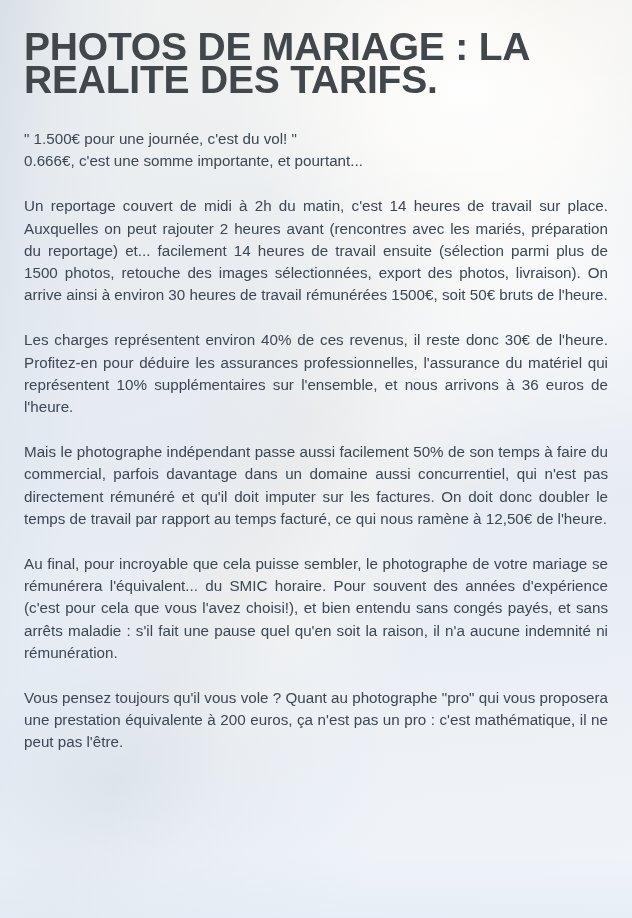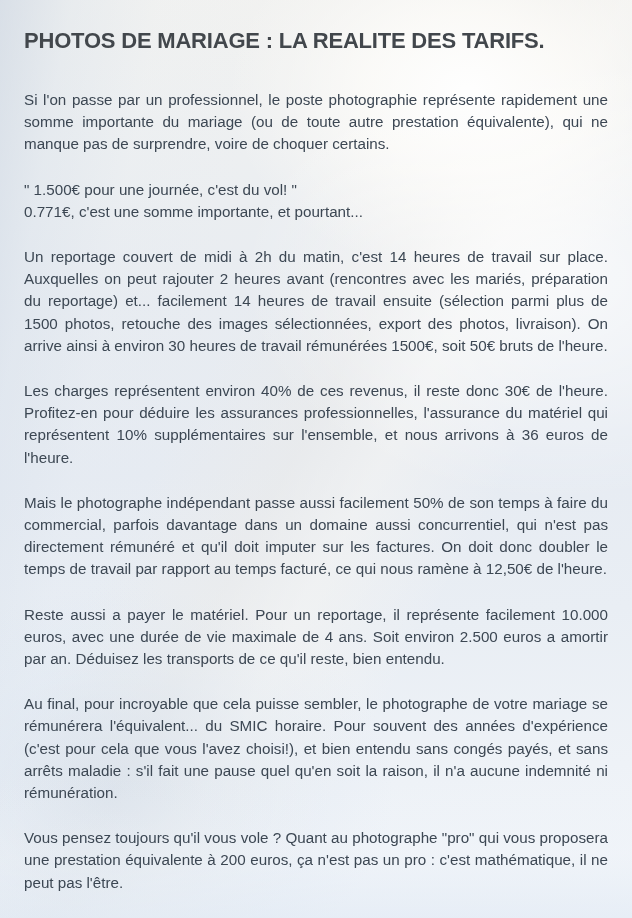--- a/index.html
+++ b/index.html
@@ -106,22 +106,22 @@
   .content {
     position: relative;
     z-index: 2;
     padding: 0 24px;
     box-sizing: border-box;
     width: 632px;
   }
 
   .article-title {
     margin: 0;
-    padding-top: 24px;
-    font-size: 22px;
+    padding-top: 30px;
+    font-size: 39px;
     line-height: 33px;
     font-weight: bold;
     letter-spacing: -0.2px;
     color: #42474c;
     text-align: left;
     max-width: 585px;
   }
 
   .body-copy {
     margin-top: 32px;
@@ -162,34 +162,32 @@
   <div class="bg-layer bg-blob-c"></div>
   <div class="bg-layer bg-blob-d"></div>
   <div class="bg-layer bg-blob-f"></div>
 
   <div class="content">
 
     <h1 class="article-title">PHOTOS DE MARIAGE : LA REALITE DES TARIFS.</h1>
 
     <div class="body-copy">
 
-      <p class="para">Si l'on passe par un professionnel, le poste photographie représente rapidement une somme importante du mariage (ou de toute autre prestation équivalente), qui ne manque pas de surprendre, voire de choquer certains.</p>
 
       <p class="para para-quote">
         <span class="quote-line">" 1.500€ pour une journée, c'est du vol! "</span>
-        <span class="quote-line">0.771€, c'est une somme importante, et pourtant...</span>
+        <span class="quote-line">0.666€, c'est une somme importante, et pourtant...</span>
       </p>
 
       <p class="para">Un reportage couvert de midi à 2h du matin, c'est 14 heures de travail sur place. Auxquelles on peut rajouter 2 heures avant (rencontres avec les mariés, préparation du reportage) et... facilement 14 heures de travail ensuite (sélection parmi plus de 1500 photos, retouche des images sélectionnées, export des photos, livraison). On arrive ainsi à environ 30 heures de travail rémunérées 1500€, soit 50€ bruts de l'heure.</p>
 
       <p class="para">Les charges représentent environ 40% de ces revenus, il reste donc 30€ de l'heure. Profitez-en pour déduire les assurances professionnelles, l'assurance du matériel qui représentent 10% supplémentaires sur l'ensemble, et nous arrivons à 36 euros de l'heure.</p>
 
       <p class="para">Mais le photographe indépendant passe aussi facilement 50% de son temps à faire du commercial, parfois davantage dans un domaine aussi concurrentiel, qui n'est pas directement rémunéré et qu'il doit imputer sur les factures. On doit donc doubler le temps de travail par rapport au temps facturé, ce qui nous ramène à 12,50€ de l'heure.</p>
 
-      <p class="para">Reste aussi a payer le matériel. Pour un reportage, il représente facilement 10.000 euros, avec une durée de vie maximale de 4 ans. Soit environ 2.500 euros a amortir par an. Déduisez les transports de ce qu'il reste, bien entendu.</p>
 
       <p class="para">Au final, pour incroyable que cela puisse sembler, le photographe de votre mariage se rémunérera l'équivalent... du SMIC horaire. Pour souvent des années d'expérience (c'est pour cela que vous l'avez choisi!), et bien entendu sans congés payés, et sans arrêts maladie : s'il fait une pause quel qu'en soit la raison, il n'a aucune indemnité ni rémunération.</p>
 
       <p class="para">Vous pensez toujours qu'il vous vole ? Quant au photographe "pro" qui vous proposera une prestation équivalente à 200 euros, ça n'est pas un pro : c'est mathématique, il ne peut pas l'être.</p>
 
     </div>
   </div>
 </div>
 
 </body></html>

